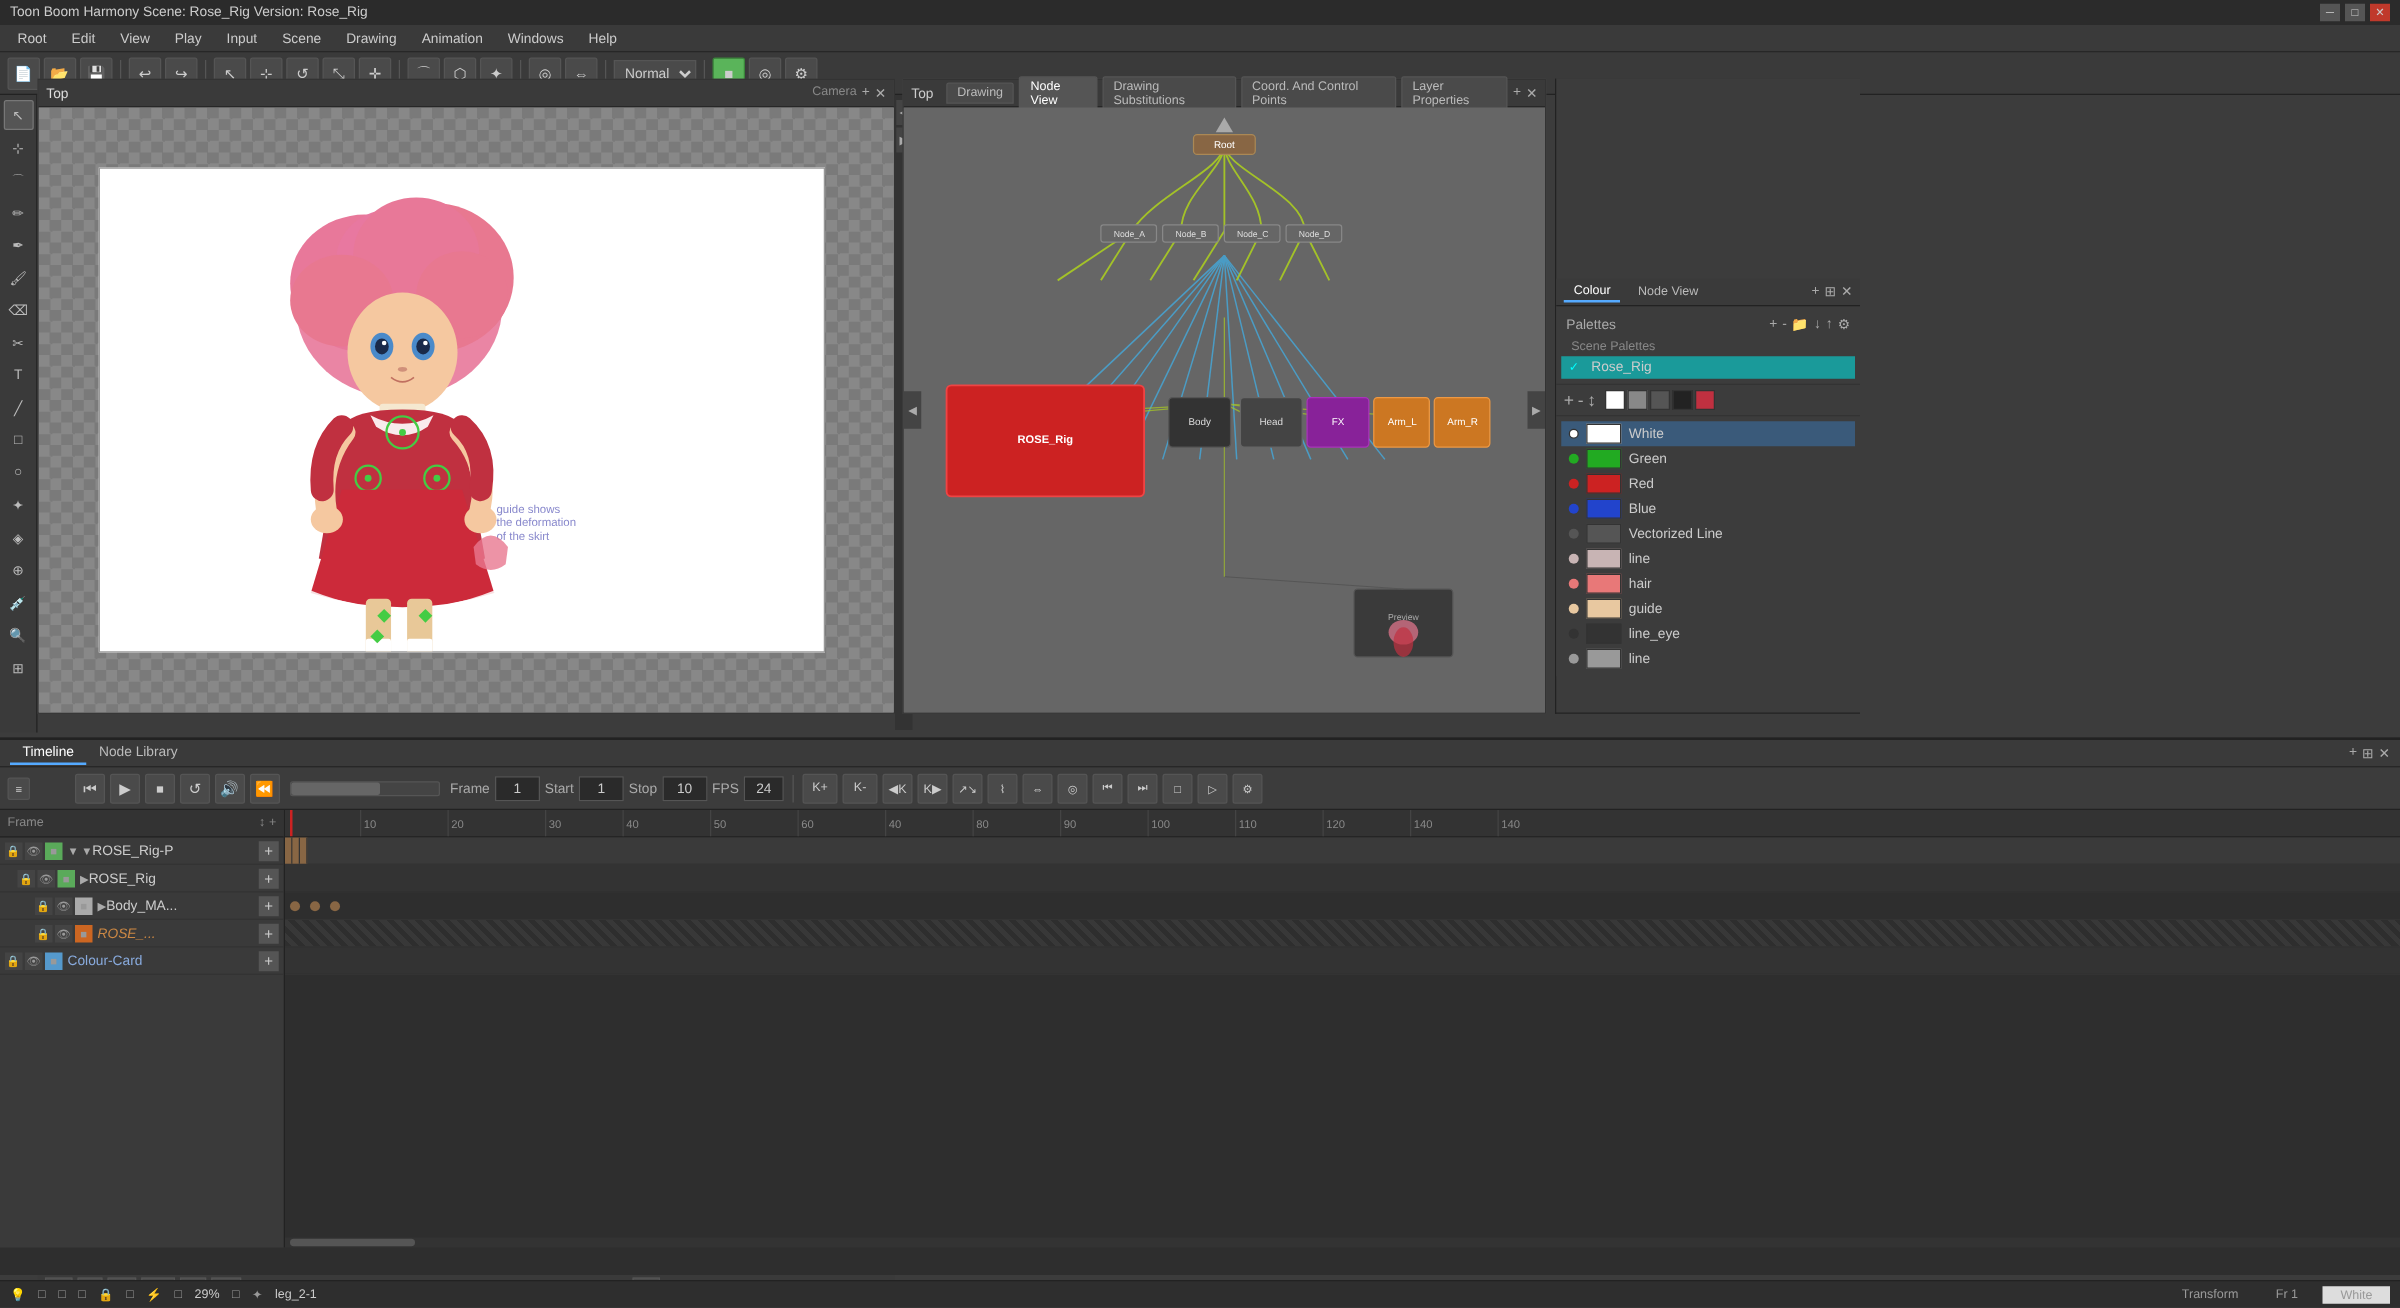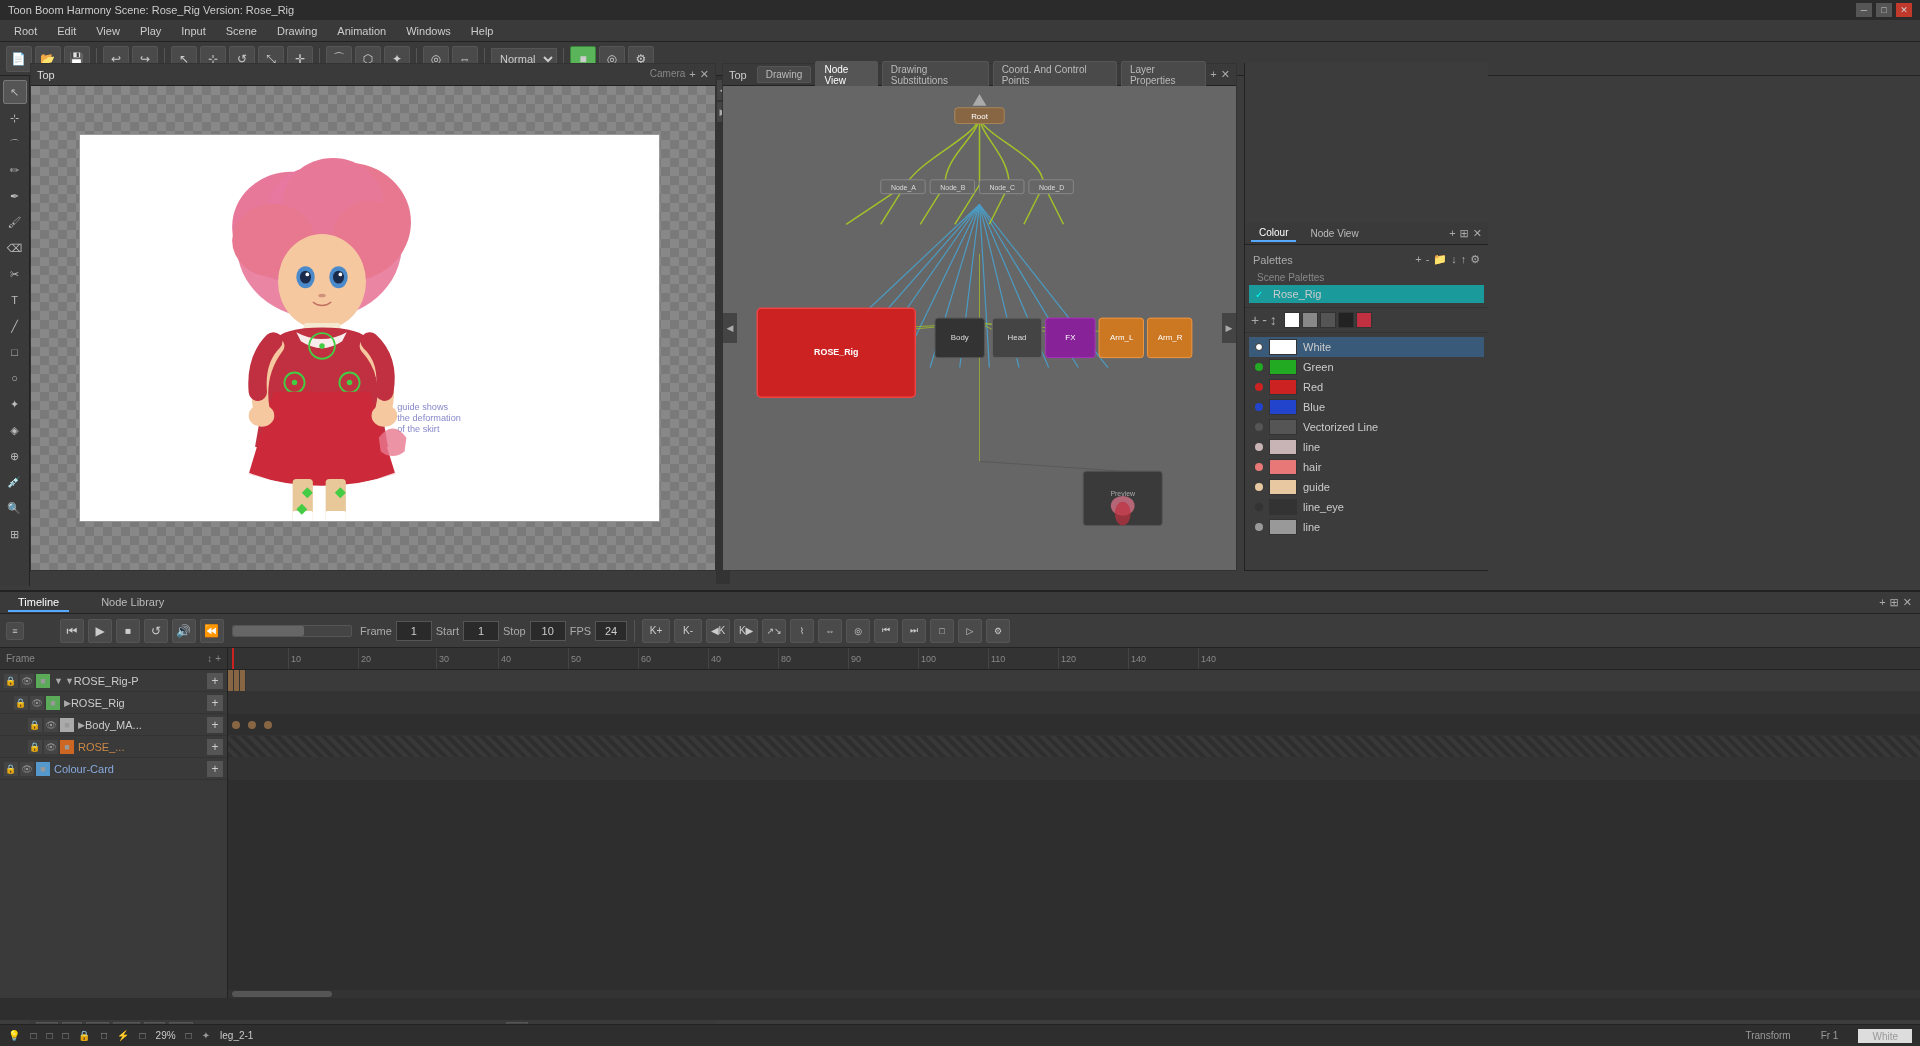--- a/index.html
+++ b/index.html
@@ -556,21 +556,21 @@
         <div class="color-swatch" style="background:#999999;"></div>
         <span class="color-label">line</span>
       </div>
     </div>
   </div>
 </div>
 
 <div id="timeline">
 
   <div id="timeline-header">
-    <div style="display:flex;gap:22px;justify-content:flex-end;">
+    <div style="display:flex;gap:0;justify-content:flex-end;">
       <span class="tl-tab active">Timeline</span>
       <span class="tl-tab">Node Library</span>
     </div>
     <div style="display:flex;gap:4px;">
       <span style="cursor:pointer;color:#aaa;">+</span>
       <span style="cursor:pointer;color:#aaa;">⊞</span>
       <span style="cursor:pointer;color:#aaa;">✕</span>
     </div>
   </div>
 
@@ -660,21 +660,21 @@
         <span class="layer-name">Body_MA...</span>
         <button class="layer-add">+</button>
       </div>
 
       <div class="layer-row" style="padding-left:28px;">
         <div class="layer-controls">
           <button class="lc-btn">🔒</button>
           <button class="lc-btn">👁</button>
           <button class="lc-btn" style="background:#cc6622;">■</button>
         </div>
-        <span class="layer-name" style="color:#cc8844;">ROSE_...</span>
+        <span class="layer-name" style="color:#cc8844;font-style:italic;">ROSE_...</span>
         <button class="layer-add">+</button>
       </div>
 
       <div class="layer-row">
         <div class="layer-controls">
           <button class="lc-btn">🔒</button>
           <button class="lc-btn">👁</button>
           <button class="lc-btn" style="background:#5599cc;">■</button>
         </div>
         <span class="layer-name" style="color:#88aadd;">Colour-Card</span>

